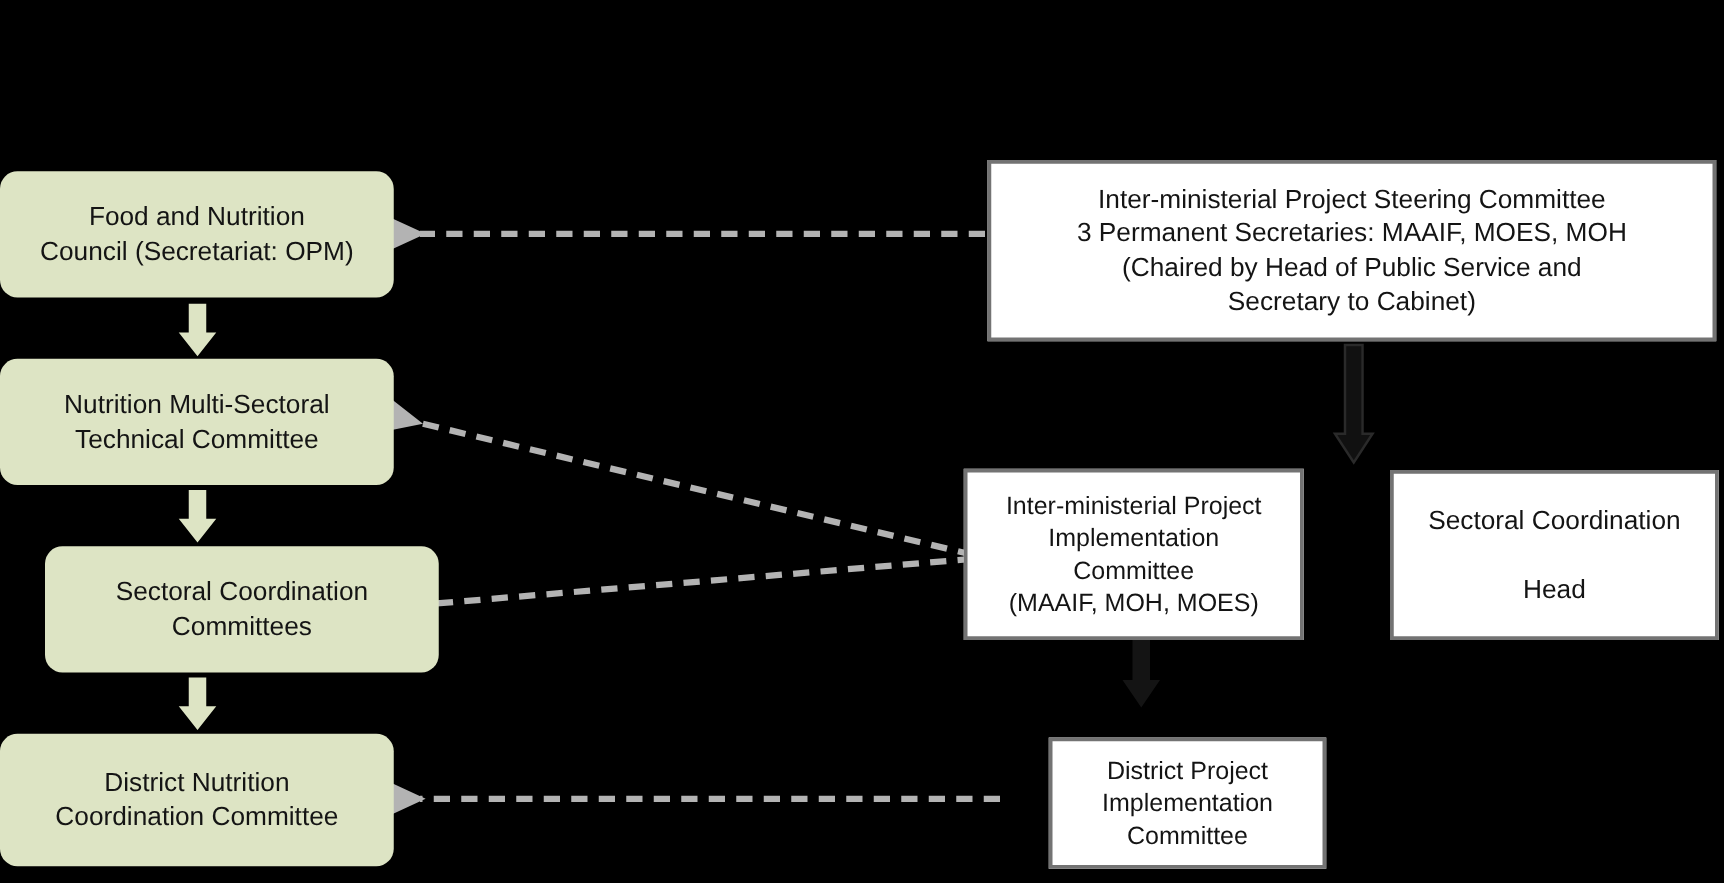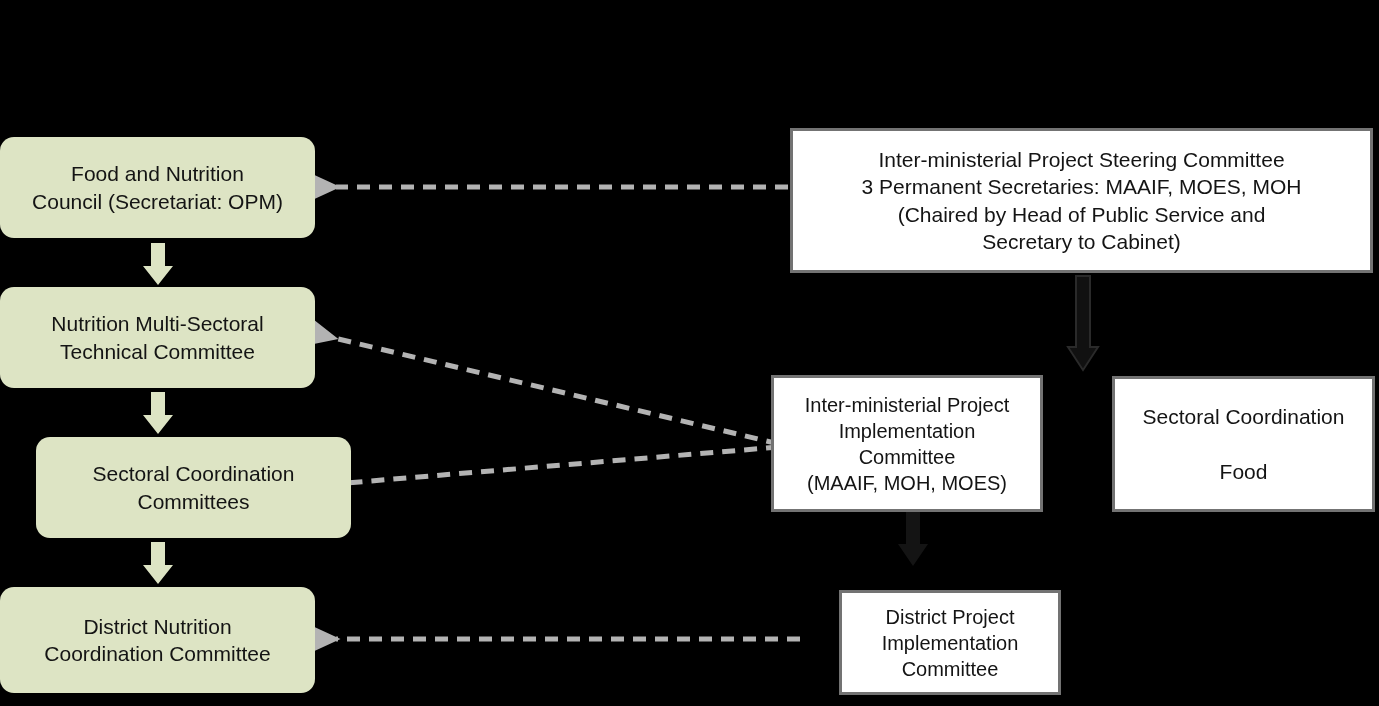--- a/index.html
+++ b/index.html
@@ -146,21 +146,21 @@
   <div class="node white small" style="left:771px; top:375px; width:272px; height:137px;">
     <div class="label">Inter-ministerial Project
 Implementation
 Committee
 (MAAIF, MOH, MOES)</div>
   </div>
 
   <div class="node white" style="left:1112px; top:376px; width:263px; height:136px;">
     <div class="label">
       <span>Sectoral Coordination</span><br>
-      <span>Food</span><br>
+      <span>Head</span><br>
     </div>
   </div>
 
   <div class="node white small" style="left:839px; top:590px; width:222px; height:105px;">
     <div class="label">District Project
 Implementation
 Committee</div>
   </div>
 
 </div>

